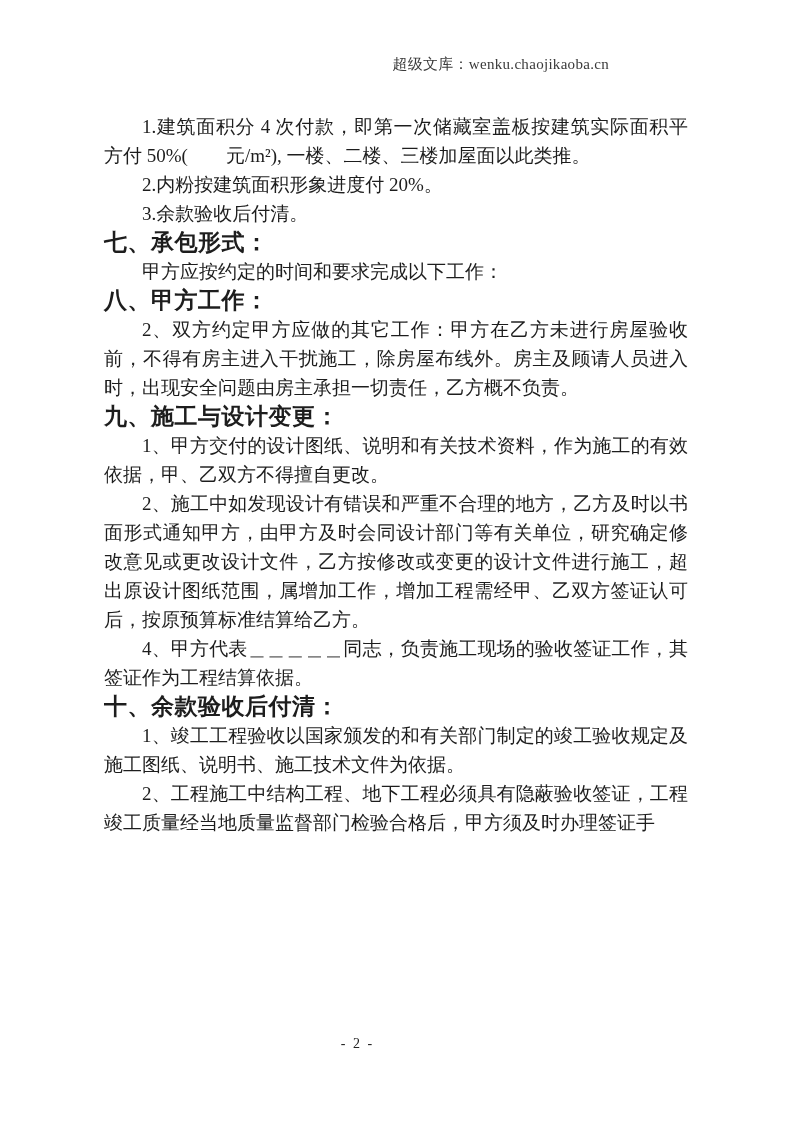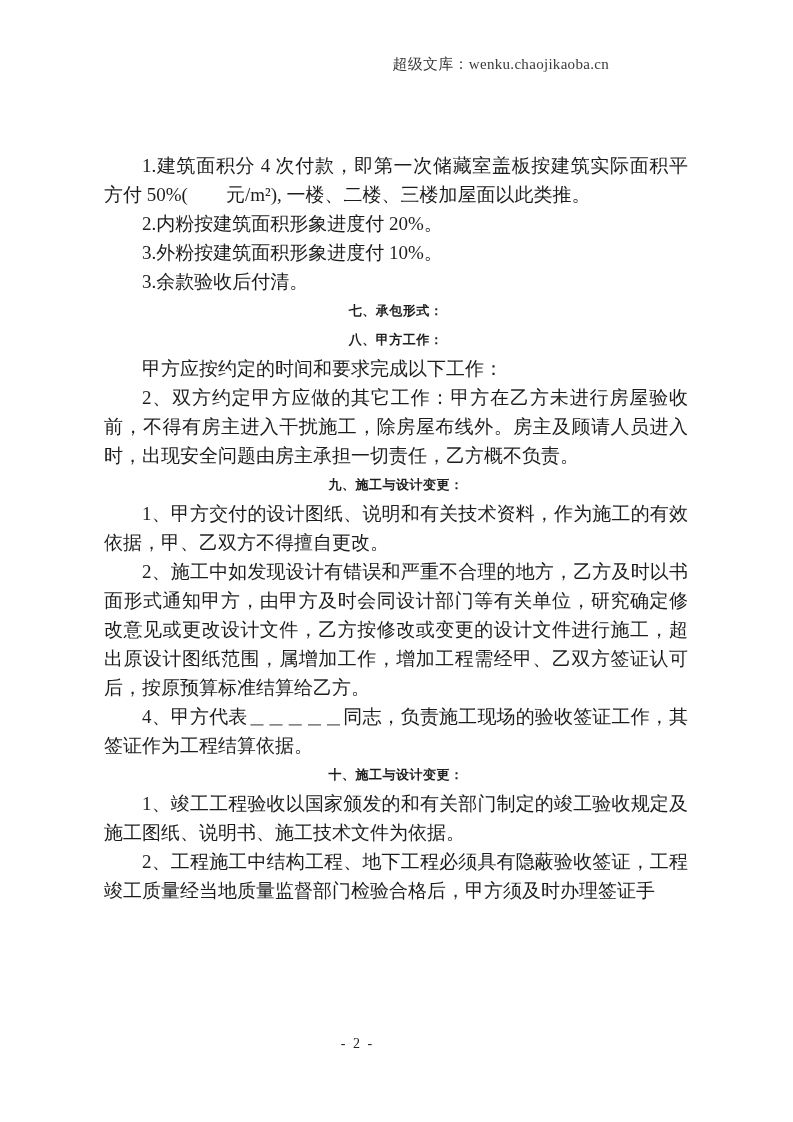--- a/index.html
+++ b/index.html
@@ -26,36 +26,35 @@
   }
   .content {
     position: absolute;
     left: 104px;
     top: 112px;
     width: 584px;
     font-size: 19px;
     line-height: 29px;
     color: #1d1d1d;
     text-align: justify;
-    margin-top: 39px;
   }
   .para {
     margin: 0;
     padding: 0;
   }
   .para.text {
     text-indent: 2em;
   }
   .para.heading {
     font-family: "Liberation Sans", "DejaVu Sans", sans-serif;
     font-weight: bold;
-    font-size: 13px;
+    font-size: 23px;
     letter-spacing: 0.5px;
     text-indent: 0;
-    text-align: center;
+    text-align: left;
   }
   .footer {
     position: absolute;
     top: 1036px;
     left: 0;
     width: 100%;
     text-align: center;
     font-size: 14px;
     color: #222222;
     letter-spacing: 2px;
@@ -64,30 +63,29 @@
 </head>
 <body>
 
 <div class="page">
 
   <div class="watermark">超级文库：wenku.chaojikaoba.cn</div>
 
   <div class="content" id="doc-content">
       <div class="para text">1.建筑面积分 4 次付款，即第一次储藏室盖板按建筑实际面积平方付 50%(　　元/m²), 一楼、二楼、三楼加屋面以此类推。</div>
       <div class="para text">2.内粉按建筑面积形象进度付 20%。</div>
-      <div class="para text">3.外粉按建筑面积形象进度付 10%。</div>
       <div class="para text">3.余款验收后付清。</div>
       <div class="para heading">七、承包形式：</div>
+      <div class="para text">甲方应按约定的时间和要求完成以下工作：</div>
       <div class="para heading">八、甲方工作：</div>
-      <div class="para text">甲方应按约定的时间和要求完成以下工作：</div>
       <div class="para text">2、双方约定甲方应做的其它工作：甲方在乙方未进行房屋验收前，不得有房主进入干扰施工，除房屋布线外。房主及顾请人员进入时，出现安全问题由房主承担一切责任，乙方概不负责。</div>
       <div class="para heading">九、施工与设计变更：</div>
       <div class="para text">1、甲方交付的设计图纸、说明和有关技术资料，作为施工的有效依据，甲、乙双方不得擅自更改。</div>
       <div class="para text">2、施工中如发现设计有错误和严重不合理的地方，乙方及时以书面形式通知甲方，由甲方及时会同设计部门等有关单位，研究确定修改意见或更改设计文件，乙方按修改或变更的设计文件进行施工，超出原设计图纸范围，属增加工作，增加工程需经甲、乙双方签证认可后，按原预算标准结算给乙方。</div>
       <div class="para text">4、甲方代表＿＿＿＿＿同志，负责施工现场的验收签证工作，其签证作为工程结算依据。</div>
-      <div class="para heading">十、施工与设计变更：</div>
+      <div class="para heading">十、余款验收后付清：</div>
       <div class="para text">1、竣工工程验收以国家颁发的和有关部门制定的竣工验收规定及施工图纸、说明书、施工技术文件为依据。</div>
       <div class="para text">2、工程施工中结构工程、地下工程必须具有隐蔽验收签证，工程竣工质量经当地质量监督部门检验合格后，甲方须及时办理签证手</div>
     </div>
 
   <div class="footer">- 2 -</div>
 
 </div>
 
 </body></html>

